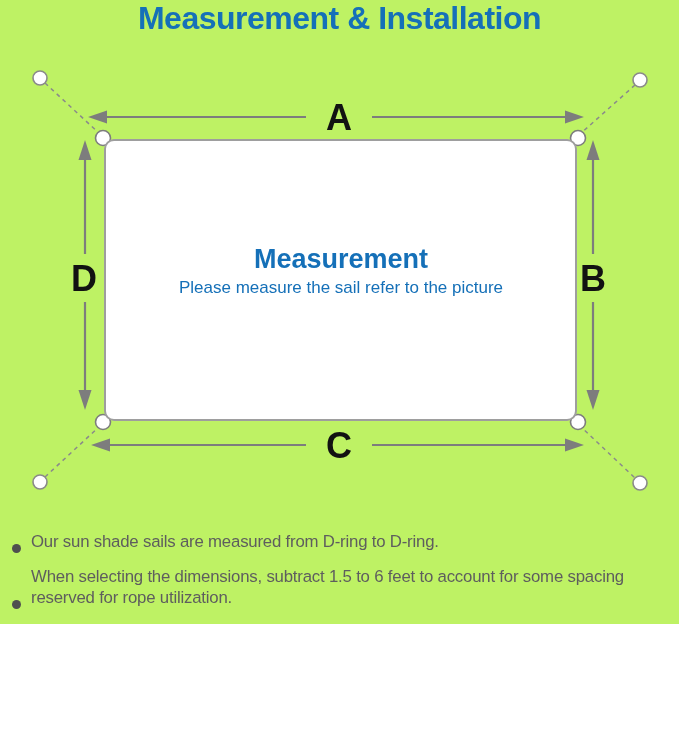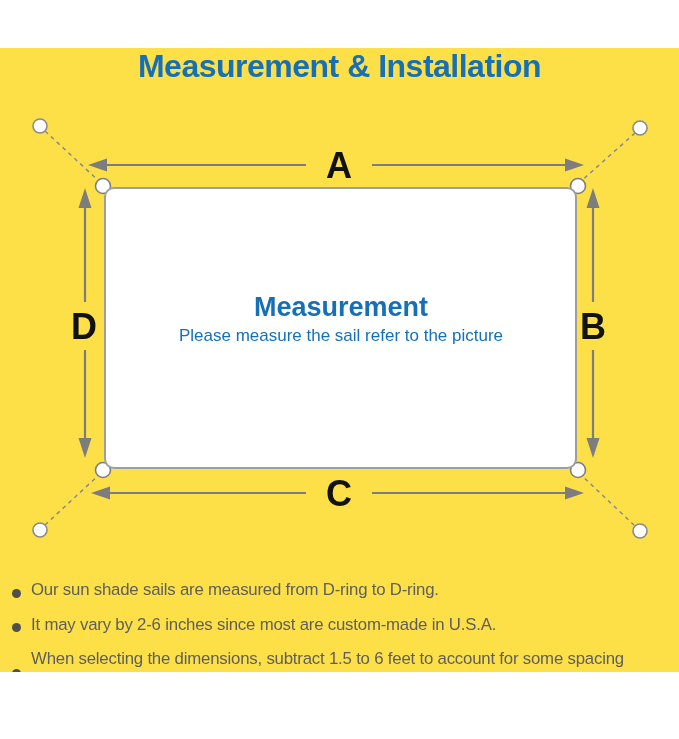--- a/index.html
+++ b/index.html
@@ -1,41 +1,40 @@
 <!DOCTYPE html>
 <html><head>
 <meta charset="utf-8">
 <style>
   html,body{margin:0;padding:0;background:#ffffff;}
   .page{
     position:relative;
     width:679px;height:624px;
-    background:#fde047;
+    background:#bef264;
     overflow:hidden;
     font-family:"Liberation Sans","DejaVu Sans",sans-serif;
-    margin-top:48px;
   }
   .title{
     position:absolute;top:-2px;left:0;width:100%;
     margin:0;text-align:center;
     font-size:32px;line-height:40px;font-weight:bold;
     letter-spacing:-0.5px;
     color:#1570b8;
   }
   .diagram{
     position:absolute;top:55px;left:0;
     width:679px;height:475px;
     display:block;
   }
   .notes{
     position:absolute;top:531px;left:10px;right:4px;
     margin:0;padding:0;list-style:none;
   }
   .notes li{
-    display:flex;align-items:center;
+    display:flex;align-items:flex-end;
     margin:0 0 13px 0;
   }
   .dot{
     flex:none;width:9px;height:9px;border-radius:50%;
     background:#4f4f4f;margin:7px 10px 0 2px;
   }
   .txt{
     font-size:16.8px;line-height:21.5px;
     letter-spacing:-0.2px;
     color:#5e5e5e;
@@ -111,21 +110,17 @@
     <text x="341" y="293" text-anchor="middle" fill="#1570b8" font-family="Liberation Sans, DejaVu Sans, sans-serif" font-size="17">Please measure the sail refer to the picture</text>
   </svg>
 
   <ul class="notes">
     <li>
       <span class="dot"></span>
       <span class="txt">Our sun shade sails are measured from D-ring to D-ring.</span>
     </li>
     <li>
       <span class="dot"></span>
-      <span class="txt">It may vary by 2-6 inches since most are custom-made in U.S.A.</span>
-    </li>
-    <li>
-      <span class="dot"></span>
       <span class="txt">When selecting the dimensions, subtract 1.5 to 6 feet to account for some spacing reserved for rope utilization.</span>
     </li>
   </ul>
 
 </div>
 
 </body></html>

